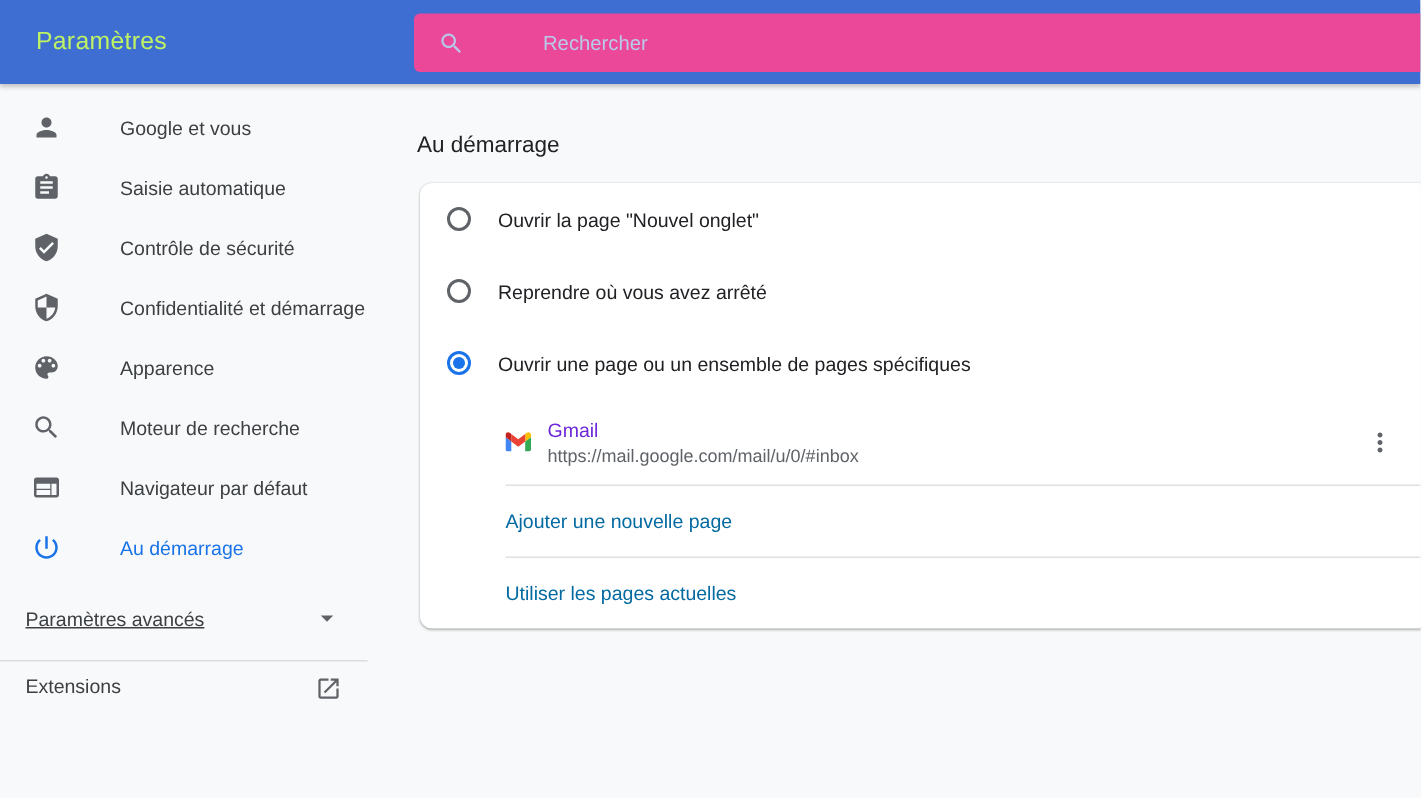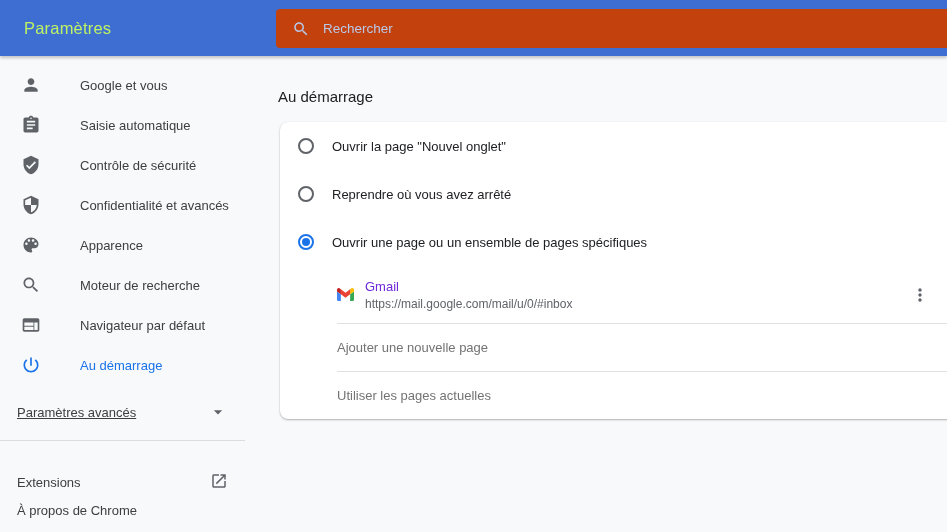--- a/index.html
+++ b/index.html
@@ -17,22 +17,22 @@
     background: #3e6ed2;
     box-shadow: 0 2px 3px rgba(0,0,0,.22);
     z-index: 20;
   }
   .header-title {
     position: absolute; left: 24px; top: 50%; transform: translateY(-50%);
     color: #bef264; font-size: 16.5px; letter-spacing: .2px; font-weight: 400;
   }
   .searchbox {
     position: absolute; left: 276px; right: 0; top: 9px; height: 39px;
-    background: #c2410c; border-radius: 4px 0 0 4px;
-    display: flex; align-items: center;
+    background: #ec4899; border-radius: 4px 0 0 4px;
+    display: flex; align-items: center; gap: 39px;
   }
   .searchbox .sicon { margin-left: 16px; display: flex; }
   .search-input {
     flex: 1; margin-left: 13px; background: transparent; border: none; outline: none;
     color: #ffffff; font-size: 13.5px; font-family: "Liberation Sans", sans-serif;
   }
   .search-input::placeholder { color: #bac9e9; opacity: 1; }
 
   
   .sidebar {
@@ -55,21 +55,21 @@
     display: flex; align-items: center; justify-content: space-between;
     padding: 0 17px 0 17px; cursor: pointer;
     font-size: 13px; color: #3c4043; text-decoration: underline;
   }
   .advanced-row svg { fill: #5f6368; }
 
   .sidebar-divider { margin-top: 8px; border-top: 1px solid #dadce0; }
 
   .extensions-row {
     margin-top: 9px; height: 40px;
-    display: flex; align-items: flex-end; justify-content: space-between;
+    display: flex; align-items: flex-start; justify-content: space-between;
     padding: 0 17px; cursor: pointer;
     font-size: 13px; color: #3c4043;
   }
   .extensions-row svg { fill: #5f6368; }
   .about-row {
     height: 40px; display: flex; align-items: center;
     padding-left: 17px; cursor: pointer;
     font-size: 13px; color: #3c4043;
   }
 
@@ -112,21 +112,21 @@
     cursor: pointer; border: none; background: transparent; padding: 0;
   }
   .kebab svg { fill: #5f6368; }
 
   .card-divider { border-bottom: 1px solid #e0e0e0; margin-left: 57px; }
 
   .link-row {
     height: 47px; display: flex; align-items: center; padding-left: 57px;
     cursor: pointer;
   }
-  .link-row .link { color: #737373; font-size: 13px; font-weight: 400; }
+  .link-row .link { color: #0369a1; font-size: 13px; font-weight: 400; }
 </style>
 </head>
 <body>
 
 <div class="header">
   <div class="header-title">Paramètres</div>
   <div class="searchbox">
     <span class="sicon">
       <svg width="18" height="18" viewBox="0 0 24 24" fill="#b8c7e8">
           <path d="M15.5 14h-.79l-.28-.27C15.41 12.59 16 11.11 16 9.5 16 5.91 13.09 3 9.5 3S3 5.91 3 9.5 5.91 16 9.5 16c1.61 0 3.09-.59 4.23-1.57l.27.28v.79l5 4.99L20.49 19l-4.99-5zm-6 0C7.01 14 5 11.99 5 9.5S7.01 5 9.5 5 14 7.01 14 9.5 11.99 14 9.5 14z"></path>
@@ -160,21 +160,21 @@
         </svg>
     </span>
     <span class="nlabel">Contrôle de sécurité</span>
   </div>
   <div class="nav-item">
     <span class="nicon">
       <svg width="20" height="20" viewBox="0 0 24 24">
           <path d="M12 1L3 5v6c0 5.55 3.84 10.74 9 12 5.16-1.26 9-6.45 9-12V5l-9-4zm0 10.99h7c-.53 4.12-3.28 7.79-7 8.94V12H5V6.3l7-3.11v8.8z"></path>
         </svg>
     </span>
-    <span class="nlabel">Confidentialité et avancés</span>
+    <span class="nlabel">Confidentialité et démarrage</span>
   </div>
   <div class="nav-item">
     <span class="nicon">
       <svg width="20" height="20" viewBox="0 0 24 24">
           <path d="M12 3c-4.97 0-9 4.03-9 9s4.03 9 9 9c.83 0 1.5-.67 1.5-1.5 0-.39-.15-.74-.39-1.01-.23-.26-.38-.61-.38-.99 0-.83.67-1.5 1.5-1.5H16c2.76 0 5-2.24 5-5 0-4.42-4.03-8-9-8zm-5.5 9c-.83 0-1.5-.67-1.5-1.5S5.67 9 6.5 9 8 9.67 8 10.5 7.33 12 6.5 12zm3-4C8.67 8 8 7.33 8 6.5S8.67 5 9.5 5s1.5.67 1.5 1.5S10.33 8 9.5 8zm5 0c-.83 0-1.5-.67-1.5-1.5S13.67 5 14.5 5s1.5.67 1.5 1.5S15.33 8 14.5 8zm3 4c-.83 0-1.5-.67-1.5-1.5S16.67 9 17.5 9s1.5.67 1.5 1.5-.67 1.5-1.5 1.5z"></path>
         </svg>
     </span>
     <span class="nlabel">Apparence</span>
   </div>
   <div class="nav-item">
@@ -211,23 +211,20 @@
 
   <div class="sidebar-divider"></div>
 
   <div class="extensions-row">
     <span>Extensions</span>
     <svg width="18" height="18" viewBox="0 0 24 24">
         <path d="M19 19H5V5h7V3H5c-1.11 0-2 .9-2 2v14c0 1.1.89 2 2 2h14c1.1 0 2-.9 2-2v-7h-2v7zM14 3v2h3.59l-9.83 9.83 1.41 1.41L19 6.41V10h2V3h-7z"></path>
       </svg>
   </div>
 
-  <div class="about-row">
-    <span>À propos de Chrome</span>
-  </div>
 </nav>
 
 <main class="main">
   <h2 class="section-title">Au démarrage</h2>
 
   <div class="card">
     <div class="radio-row">
       <span class="radio"></span>
       <span class="radio-label">Ouvrir la page "Nouvel onglet"</span>
     </div>

